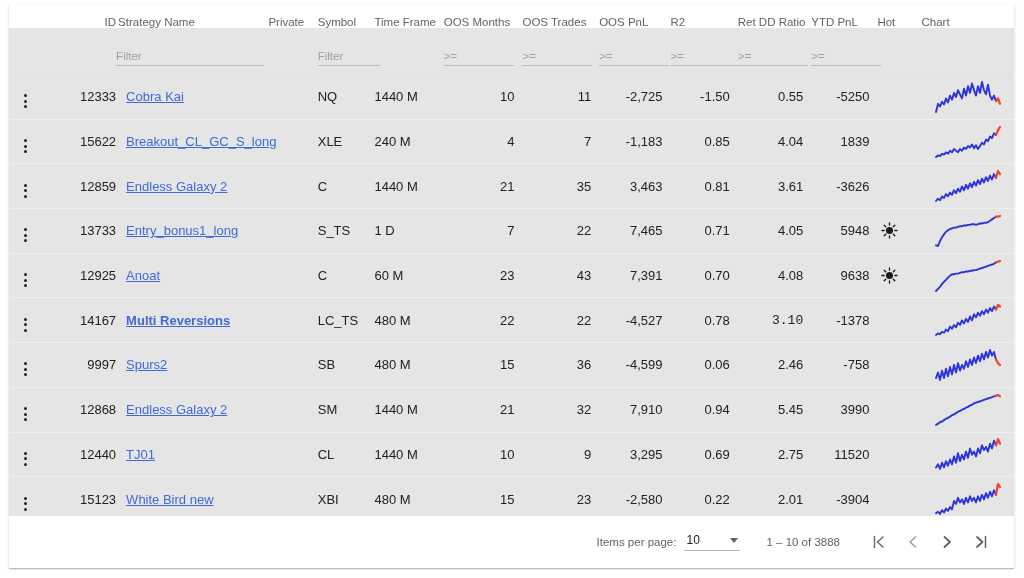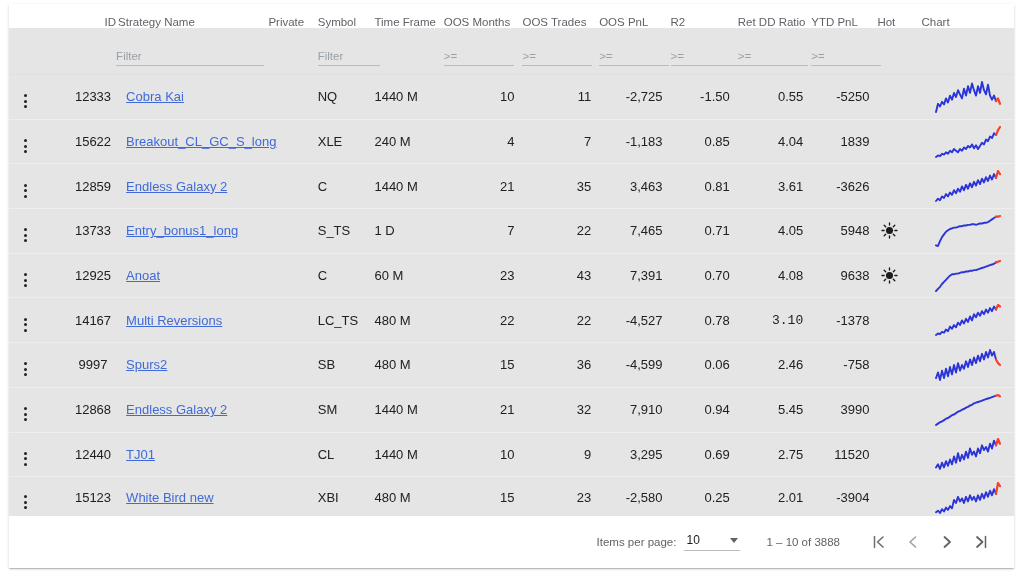--- a/index.html
+++ b/index.html
@@ -70,30 +70,30 @@
 
   
   tbody tr.drow { height: 44.7px; }
   tbody tr.drow td {
     border-bottom: 1px solid #eeeeee;
     font-size: 13px;
     color: #202124;
     padding: 0;
     white-space: nowrap;
   }
-  tbody tr.drow:last-child td { border-bottom: 6px solid #b91c1c; }
+  tbody tr.drow:last-child td { border-bottom: 1px solid #b91c1c; }
   .num { text-align: right; }
   .neg { color: #f44336; }
   .link {
     color: #3f6ad8;
     text-decoration: underline;
     cursor: pointer;
     font-size: 13px;
   }
-  .id-cell { text-align: center; padding-right: 0; }
+  .id-cell { text-align: right; padding-right: 0; }
 
   
   .kebab {
     display: inline-flex;
     flex-direction: column;
     justify-content: space-between;
     align-items: center;
     width: 16px; height: 14px;
     cursor: pointer;
     margin-left: 8px;
@@ -439,21 +439,21 @@
               </svg>
             </td>
           </tr>
           <tr class="drow">
             <td><span class="kebab">
                 <i></i>
                 <i></i>
                 <i></i>
               </span></td>
             <td class="id-cell">14167</td>
-            <td style="padding-left: 10px;"><a class="link">Multi Reversions</a></td>
+            <td style="padding-left: 10px; font-weight: bold;"><a class="link">Multi Reversions</a></td>
             <td></td>
             <td>LC_TS</td>
             <td>480 M</td>
             <td class="num" style="padding-right: 8px;">22</td>
             <td class="num" style="padding-right: 8px;">22</td>
             <td class="num neg" style="padding-right: 8px;">-4,527</td>
             <td class="num" style="padding-right: 8px;">0.78</td>
             <td class="num" style="padding-right: 8px; font-family: Liberation Mono, monospace;">3.10</td>
             <td class="num neg" style="padding-right: 8px;">-1378</td>
             <td style="padding-left: 4px;"></td>
@@ -546,21 +546,21 @@
                 <i></i>
               </span></td>
             <td class="id-cell">15123</td>
             <td style="padding-left: 10px;"><a class="link">White Bird new</a></td>
             <td></td>
             <td>XBI</td>
             <td>480 M</td>
             <td class="num" style="padding-right: 8px;">15</td>
             <td class="num" style="padding-right: 8px;">23</td>
             <td class="num neg" style="padding-right: 8px;">-2,580</td>
-            <td class="num" style="padding-right: 8px;">0.25</td>
+            <td class="num" style="padding-right: 8px;">0.22</td>
             <td class="num" style="padding-right: 8px;">2.01</td>
             <td class="num neg" style="padding-right: 8px;">-3904</td>
             <td style="padding-left: 4px;"></td>
             <td class="spark" style="padding-left: 14px;">
               <svg width="66" height="32" viewBox="0 0 66 32">
                 <path d="M1.0 30.2 L3.0 28.7 L5.0 31.0 L7.0 27.2 L9.0 29.5 L11.0 25.6 L13.0 27.9 L15.0 24.1 L17.0 26.4 L19.0 17.9 L21.0 21.0 L23.0 14.8 L25.0 19.5 L27.0 16.4 L29.0 21.0 L31.0 14.8 L33.0 19.5 L35.0 13.3 L37.0 17.9 L39.0 14.8 L41.0 19.5 L43.0 13.3 L45.0 17.9 L47.0 11.8 L49.0 16.4 L51.0 10.2 L53.0 14.8 L55.0 8.7 L57.0 13.3 L59.0 7.2 L61.0 11.8" fill="none" stroke="#2a34d8" stroke-width="1.9" stroke-linejoin="round" stroke-linecap="round"></path>
                 <path d="M61.0 11.8 L63.0 1.0 L65.0 4.1" fill="none" stroke="#f4432a" stroke-width="2.2" stroke-linejoin="round" stroke-linecap="round"></path>
               </svg>
             </td>
           </tr>

